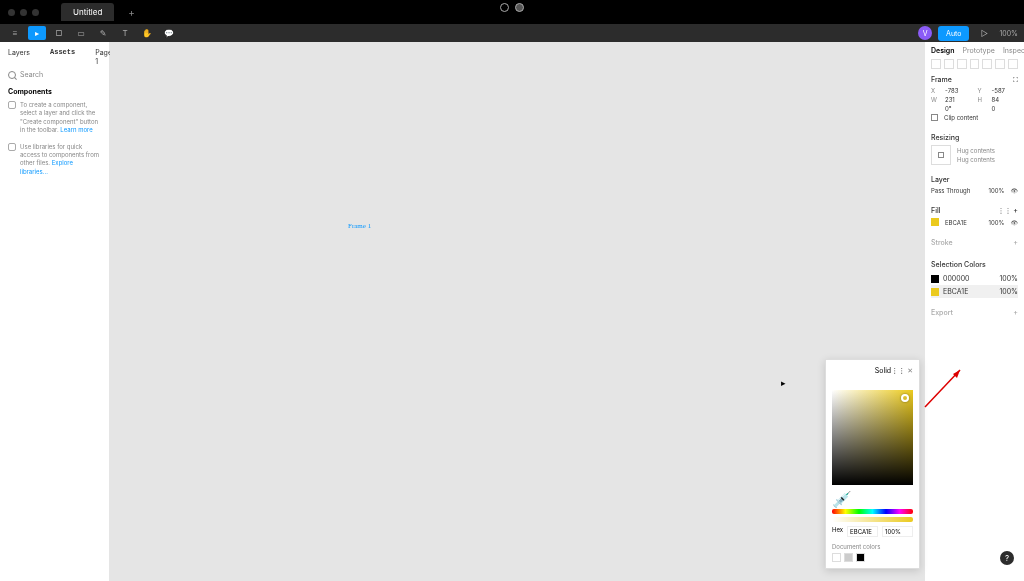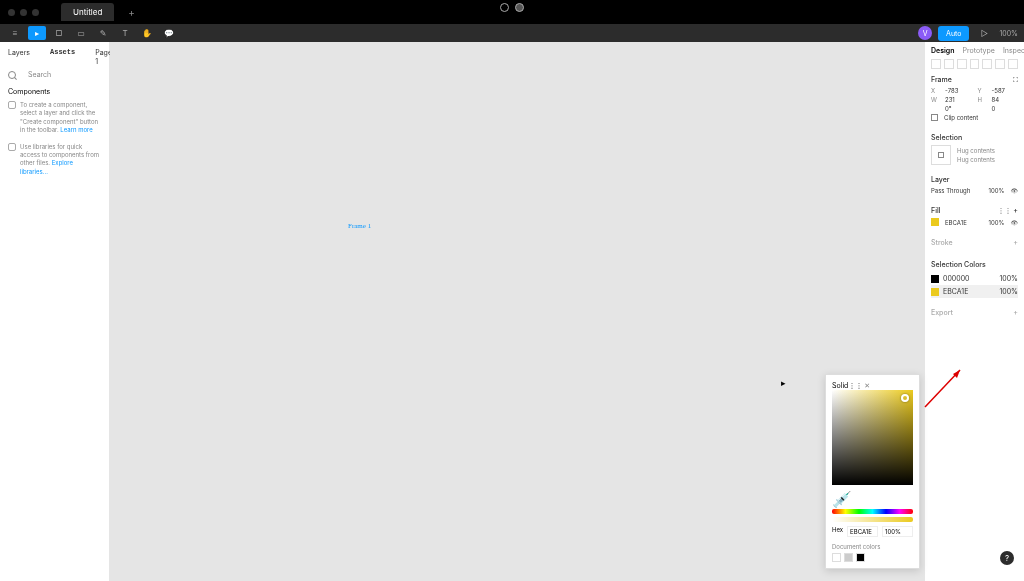--- a/index.html
+++ b/index.html
@@ -15,24 +15,24 @@
 .tool-btn { width: 18px; height: 14px; display: flex; align-items: center; justify-content: center; color: #aaa; font-size: 8px; cursor: pointer; }
 .tool-active { background: #0d99ff; color: #fff; border-radius: 2px; }
 .avatar { width: 14px; height: 14px; border-radius: 50%; background: #8b5cf6; color: #fff; font-size: 7px; display: flex; align-items: center; justify-content: center; }
 .share-btn { background: #0d99ff; color: #fff; font-size: 7px; padding: 3px 8px; border-radius: 3px; cursor: pointer; }
 .zoom { color: #aaa; font-size: 7px; }
 .main { display: flex; height: 539px; }
 .left-panel { width: 110px; background: #fff; border-right: 1px solid #e5e5e5; padding: 6px 8px; }
 .panel-tabs { display: flex; gap: 20px; font-size: 7px; color: #333; margin-bottom: 4px; }
 .panel-tab { cursor: pointer; }
 .panel-tab.active { font-weight: 600; font-family: Liberation Mono, monospace; }
-.search-row { display: flex; align-items: center; gap: 12px; font-size: 7px; color: #888; margin-bottom: 8px; }
+.search-row { display: flex; align-items: center; gap: 4px; font-size: 7px; color: #888; margin-bottom: 8px; }
 .search-icon { width: 8px; height: 8px; border: 1px solid #888; border-radius: 50%; position: relative; }
 .search-icon::after { content: ''; position: absolute; width: 3px; height: 1px; background: #888; bottom: -1px; right: -2px; transform: rotate(45deg); }
-.section-title { font-size: 7px; font-weight: 400; margin-bottom: 5px; }
+.section-title { font-size: 7px; font-weight: 700; margin-bottom: 5px; }
 .help-block { font-size: 6px; color: #888; line-height: 1.4; margin-bottom: 8px; display: flex; gap: 4px; }
 .help-icon { width: 8px; height: 8px; border: 1px solid #aaa; border-radius: 2px; flex-shrink: 0; }
 .help-block a { color: #0d99ff; text-decoration: none; }
 .canvas { flex: 1; background: #e5e5e5; position: relative; }
 .frame-label { position: absolute; top: 180px; left: 238px; font-size: 7px; color: #0d99ff; font-family: Liberation Serif, serif; }
 .frame-box { position: absolute; top: 188px; left: 238px; width: 95px; height: 35px; background: #ebca1e; display: flex; align-items: center; justify-content: center; font-size: 7px; color: #000; border: 1px solid #0d99ff; }
 .cursor-indicator { position: absolute; top: 335px; left: 671px; font-size: 9px; color: #000; }
 .arrow-annotation { position: absolute; top: 320px; left: 810px; width: 50px; height: 50px; }
 .right-panel { width: 100px; background: #fff; border-left: 1px solid #e5e5e5; padding: 4px 6px; font-size: 7px; color: #333; }
 .rp-tabs { display: flex; gap: 8px; margin-bottom: 4px; }
@@ -53,21 +53,21 @@
 .resizing-preview { width: 20px; height: 20px; border: 1px solid #ddd; display: flex; align-items: center; justify-content: center; }
 .resizing-inner { width: 6px; height: 6px; border: 1px solid #888; }
 .resizing-labels { display: flex; flex-direction: column; gap: 2px; font-size: 6px; color: #888; }
 .color-chip { width: 8px; height: 8px; flex-shrink: 0; }
 .yellow { background: #ebca1e; }
 .black { background: #000; }
 .stroke-t { color: #aaa; }
 .sel-color-row { display: flex; align-items: center; gap: 4px; padding: 2px 0; }
 .sel-color-row.active { background: #f0f0f0; }
 .color-picker { position: absolute; bottom: 12px; right: 104px; width: 95px; background: #fff; border: 1px solid #ddd; box-shadow: 0 2px 8px rgba(0,0,0,0.15); padding: 6px; }
-.cp-header { display: flex; justify-content: flex-start; font-size: 7px; margin-bottom: 0; align-items: center; }
+.cp-header { display: flex; justify-content: flex-end; font-size: 7px; margin-bottom: 15px; align-items: center; }
 .cp-close { cursor: pointer; color: #888; }
 .cp-body { width: 100%; height: 95px; background: linear-gradient(to bottom, transparent, #000), linear-gradient(to right, #fff, #ebca1e); position: relative; margin-bottom: 4px; }
 .cp-handle { position: absolute; top: 4px; right: 4px; width: 8px; height: 8px; border: 2px solid #fff; border-radius: 50%; box-shadow: 0 0 2px rgba(0,0,0,0.5); }
 .cp-hue { width: 100%; height: 5px; background: linear-gradient(to right, red, yellow, lime, cyan, blue, magenta, red); margin-bottom: 3px; border-radius: 2px; }
 .cp-alpha { width: 100%; height: 5px; background: linear-gradient(to right, #fff, #ebca1e); margin-bottom: 4px; border-radius: 2px; }
 .cp-eyedropper { width: 10px; height: 10px; display: inline-block; margin-bottom: 4px; }
 .cp-inputs { display: flex; gap: 4px; font-size: 6px; margin-bottom: 6px; }
 .cp-input { flex: 1; border: 1px solid #eee; padding: 1px 2px; }
 .cp-doc-title { font-size: 6px; color: #888; margin-bottom: 3px; }
 .cp-swatches { display: flex; gap: 3px; }
@@ -180,21 +180,21 @@
           <span class="rp-val">0°</span>
           <span class="rp-label"></span>
           <span class="rp-val">0</span>
         </div>
       <div class="rp-row">
           <span class="chk"></span>
           <span>Clip content</span>
         </div>
     </div>
     <div class="rp-section">
-      <div class="rp-section-title">Selection</div>
+      <div class="rp-section-title">Resizing</div>
       <div class="resizing-box">
         <div class="resizing-preview">
             <div class="resizing-inner"></div>
           </div>
         <div class="resizing-labels">
           <span>Hug contents</span>
           <span>Hug contents</span>
         </div>
       </div>
     </div>

